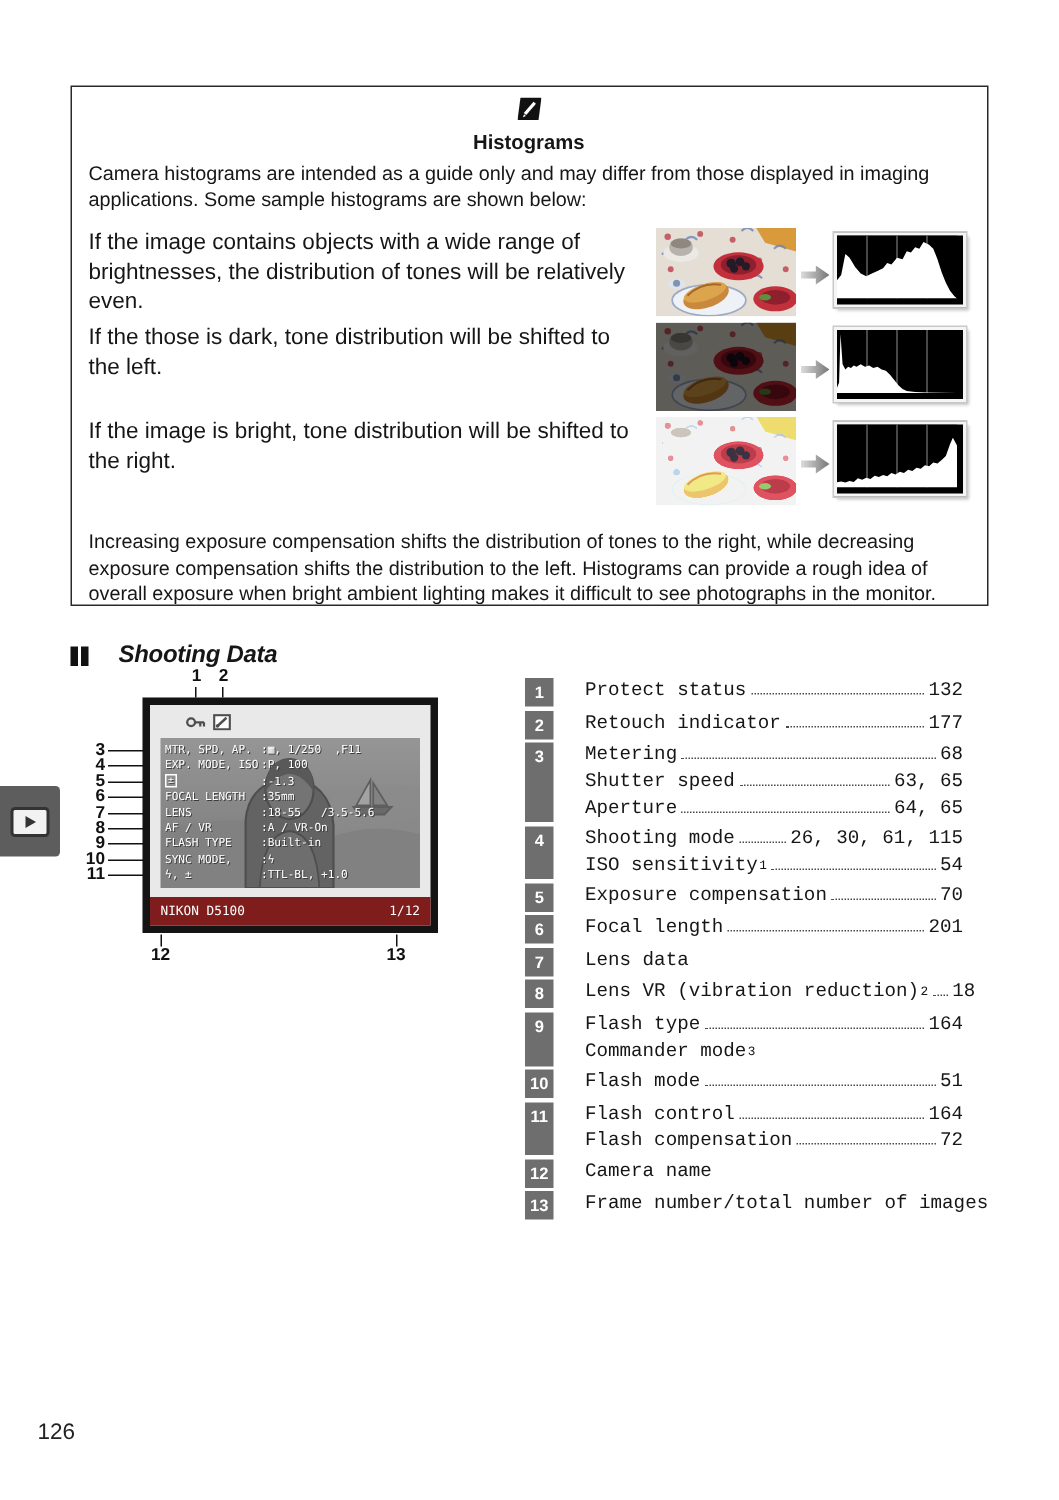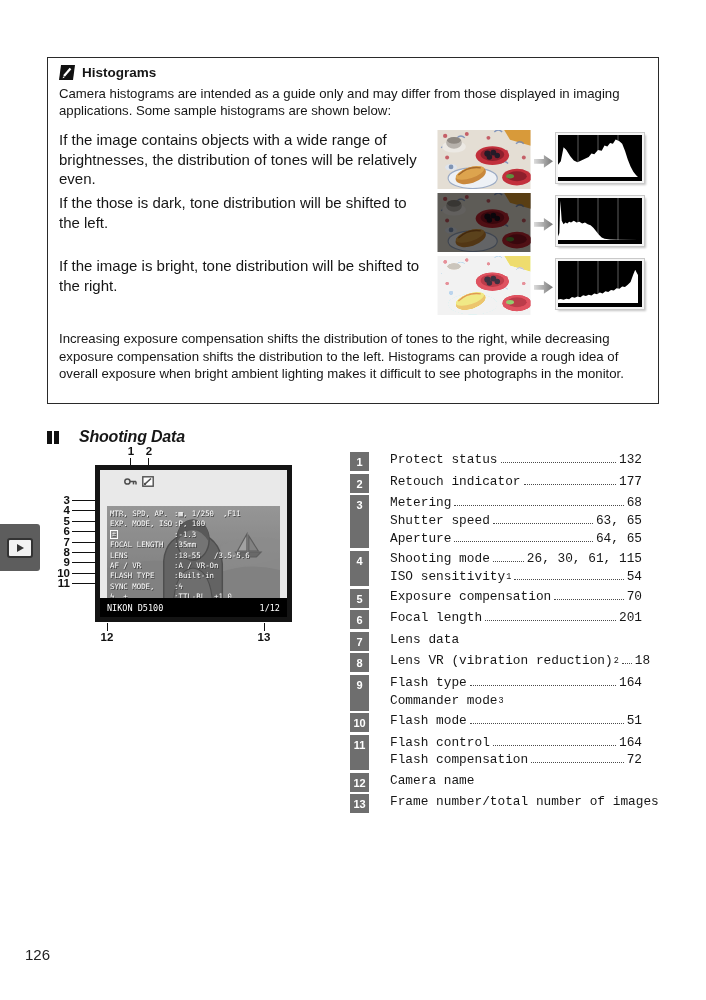--- a/index.html
+++ b/index.html
@@ -2,21 +2,21 @@
 <html><head>
 <meta charset="utf-8">
 <style>
   html,body{margin:0;padding:0;background:#fff;}
   .page{position:relative;width:706px;height:1000px;background:#ffffff;
         font-family:"Liberation Sans",sans-serif;color:#161616;overflow:hidden;}
 
   
   .note-box{position:absolute;left:47px;top:57px;width:612px;height:347px;
             border:1.6px solid #2a2a2a;box-sizing:border-box;padding:7px 12px 0 11px;}
-  .note-head{display:flex;align-items:center;gap:7px;}
+  .note-head{display:flex;align-items:center;gap:7px;flex-direction:column;}
   .note-title{font-weight:bold;font-size:13.5px;}
   .note-icon{width:16px;height:15px;display:inline-block;}
   .note-intro{font-size:13.2px;line-height:1.32;margin-top:5px;width:590px;}
   .sample-rows{margin-top:10px;}
   .sample-row{display:flex;height:63px;margin-bottom:0;}
   .sample-text{width:372px;font-size:15px;line-height:1.32;}
   .thumb{width:94px;height:59px;flex:0 0 auto;margin-left:6px;}
   .thumb svg{width:94px;height:59px;display:block;}
   .ph-dark{filter:brightness(0.42) contrast(1.05);}
   .ph-bright{filter:brightness(1.5) saturate(0.85) contrast(0.9);}
@@ -40,31 +40,31 @@
   .section-head{position:absolute;left:47px;top:428px;display:flex;align-items:center;gap:20px;}
   .marker-bars{display:flex;gap:2px;}
   .marker-bars i{display:block;width:5px;height:13px;background:#111;}
   .section-title{font-weight:bold;font-style:italic;font-size:16px;letter-spacing:-0.2px;}
 
   
   .diagram{position:absolute;left:47px;top:445px;width:300px;height:212px;}
   .lcd{position:absolute;left:48px;top:20px;width:197px;height:157px;border:5px solid #141414;
        background:#e9e9e9;box-sizing:border-box;}
   .lcd-iconstrip{height:22px;display:flex;align-items:center;padding-left:24px;gap:5px;}
-  .lcd-photo{position:relative;margin:14px 7px;height:100px;overflow:hidden;background:#9d9d9d;}
+  .lcd-photo{position:relative;margin:0 7px;height:100px;overflow:hidden;background:#9d9d9d;}
   .lcd-photo > svg{position:absolute;inset:0;width:100%;height:100%;}
   .lcd-rows{position:absolute;left:3px;top:3px;right:2px;
             font-family:"DejaVu Sans Mono","DejaVu Sans",monospace;font-size:7.4px;
             color:#fff;text-shadow:0.7px 0.7px 0 #3c3c3c;}
   .lcd-row{display:flex;height:10.4px;line-height:10.4px;white-space:pre;}
   .lcd-label{width:64px;flex:0 0 auto;white-space:pre;}
   .lcd-value{white-space:pre;}
   .icon-badge{display:inline-block;border:0.8px solid #fff;line-height:7px;height:7px;
               padding:0 1px;font-size:6.5px;vertical-align:0.5px;}
-  .lcd-bar{position:absolute;left:0;right:0;bottom:0;height:19px;background:#000000;
+  .lcd-bar{position:absolute;left:0;right:0;bottom:0;height:19px;background:#7f1d1d;
            display:flex;justify-content:space-between;align-items:center;padding:0 7px;
            font-family:"DejaVu Sans Mono","DejaVu Sans",monospace;font-size:8.5px;color:#fff;}
 
   .callout-num{font-weight:bold;font-size:11.5px;color:#111;}
   .co-top{position:absolute;top:0;width:14px;text-align:center;}
   .co-vline{position:absolute;width:1.3px;background:#111;}
   .co-left{position:absolute;left:4px;width:46px;height:12px;display:flex;align-items:center;}
   .co-left .callout-num{width:19px;text-align:right;flex:0 0 auto;}
   .co-left .co-hline{flex:1;height:0;border-top:1.3px solid #111;margin-left:2px;}
   .co-bottom{position:absolute;width:18px;text-align:center;}

